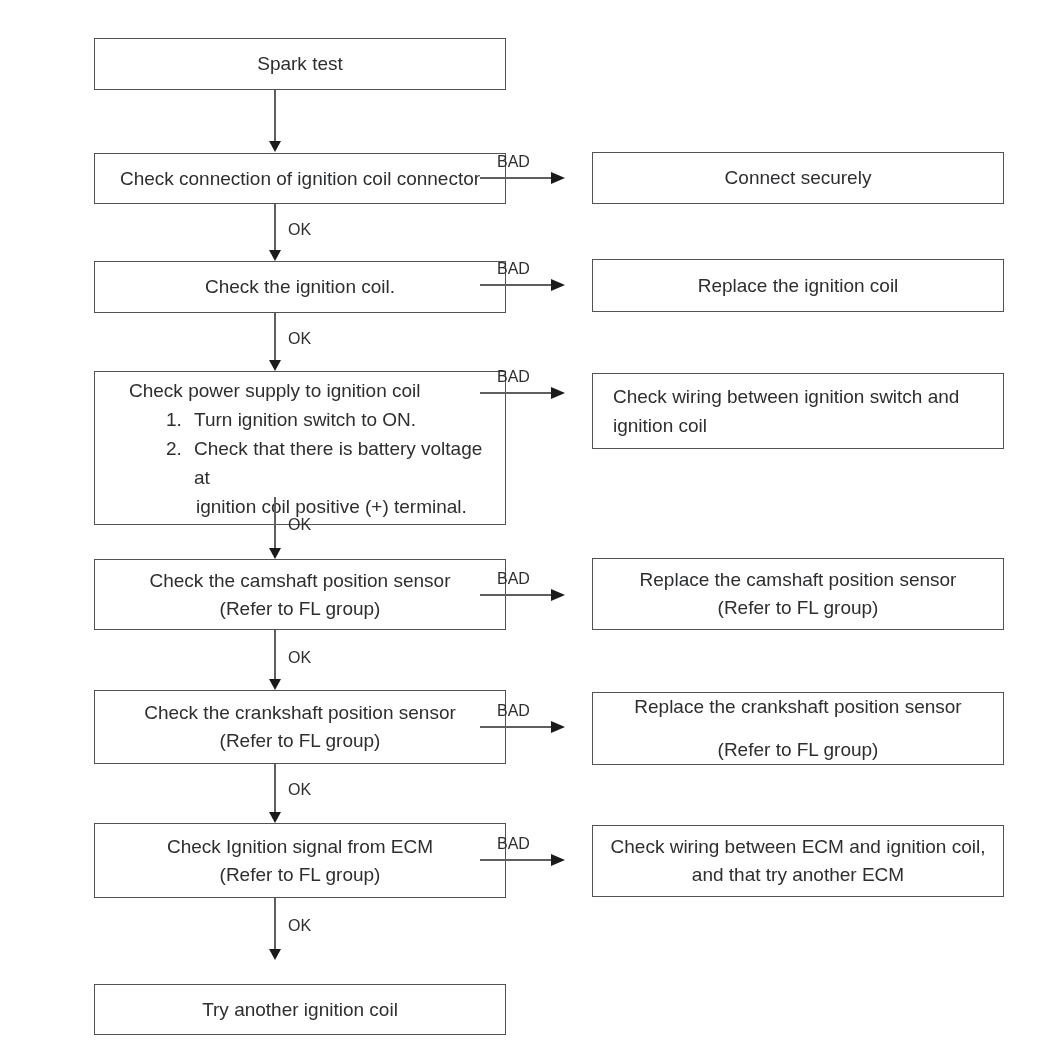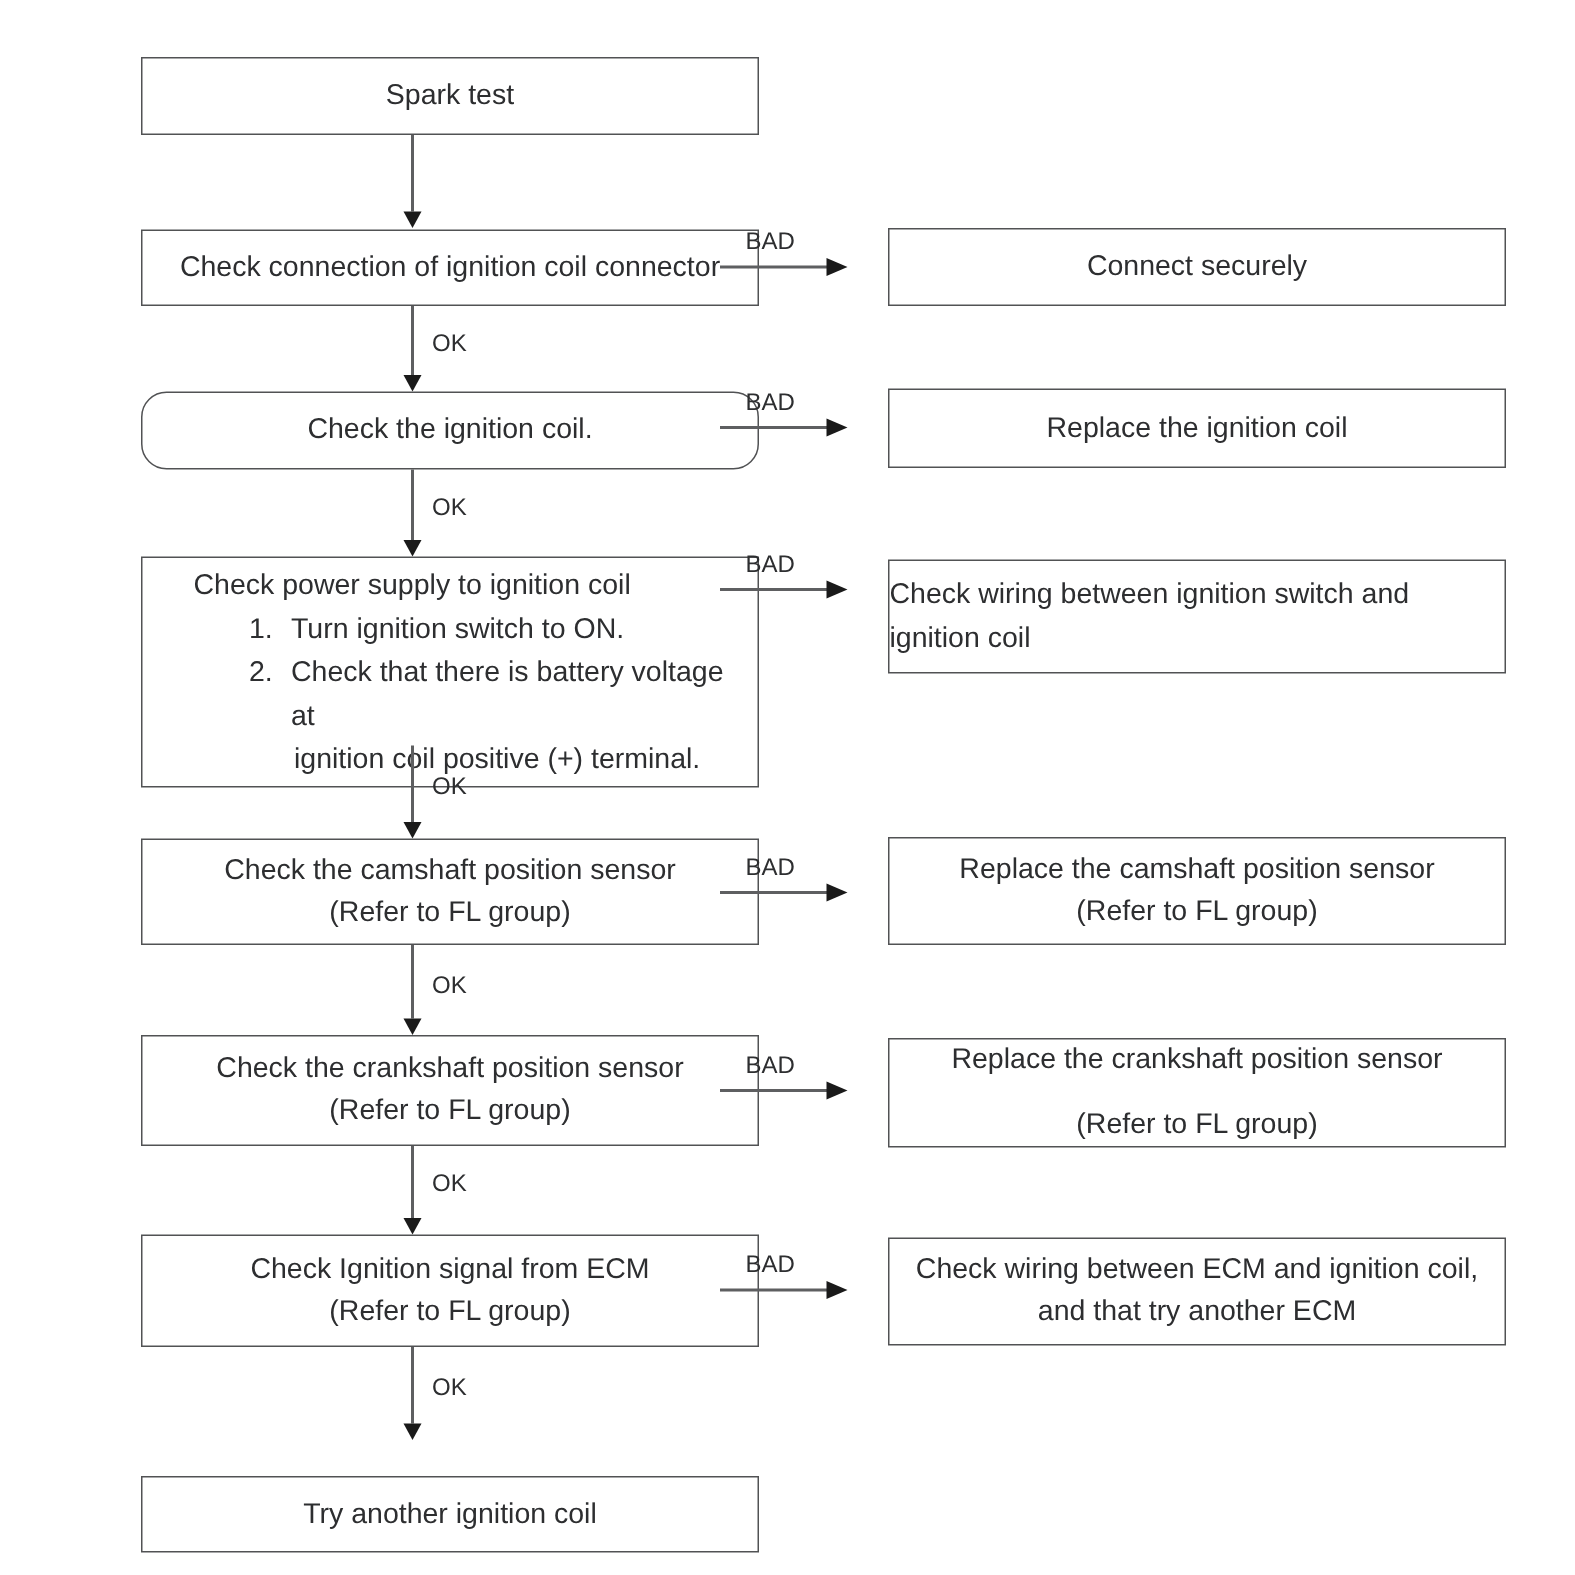--- a/index.html
+++ b/index.html
@@ -24,33 +24,33 @@
     font-size: 19px;
     line-height: 28px;
     text-align: center;
     margin-left: 26px;
   }
   .box span, .box div { display: block; }
 
   
   .l1 { left: 68px;  top: 38px;  width: 412px; height: 52px; }
   .l2 { left: 68px;  top: 153px; width: 412px; height: 51px; }
-  .l3 { left: 68px;  top: 261px; width: 412px; height: 52px; border-radius: 17px; }
+  .l3 { left: 68px;  top: 261px; width: 412px; height: 52px; }
   .l4 { left: 68px;  top: 371px; width: 412px; height: 154px;
         align-items: stretch; text-align: left; line-height: 29px; padding: 6px 16px; }
   .l5 { left: 68px;  top: 559px; width: 412px; height: 71px; }
   .l6 { left: 68px;  top: 690px; width: 412px; height: 74px; }
   .l7 { left: 68px;  top: 823px; width: 412px; height: 75px; }
   .l8 { left: 68px;  top: 984px; width: 412px; height: 51px; }
 
   
   .r1 { left: 566px; top: 152px; width: 412px; height: 52px; }
   .r2 { left: 566px; top: 259px; width: 412px; height: 53px; }
   .r3 { left: 566px; top: 373px; width: 412px; height: 76px;
-        align-items: flex-start; text-align: left; line-height: 29px; }
+        align-items: flex-start; text-align: left; padding-left: 20px; line-height: 29px; }
   .r4 { left: 566px; top: 558px; width: 412px; height: 72px; }
   .r5 { left: 566px; top: 692px; width: 412px; height: 73px; justify-content: space-between; }
   .r6 { left: 566px; top: 825px; width: 412px; height: 72px; }
 
   
   .l4 .row1 { padding-left: 18px; }
   .l4 .item { display: flex; }
   .l4 .item .num { width: 28px; padding-left: 55px; flex: none; }
   .l4 .cont { padding-left: 85px; }
 

